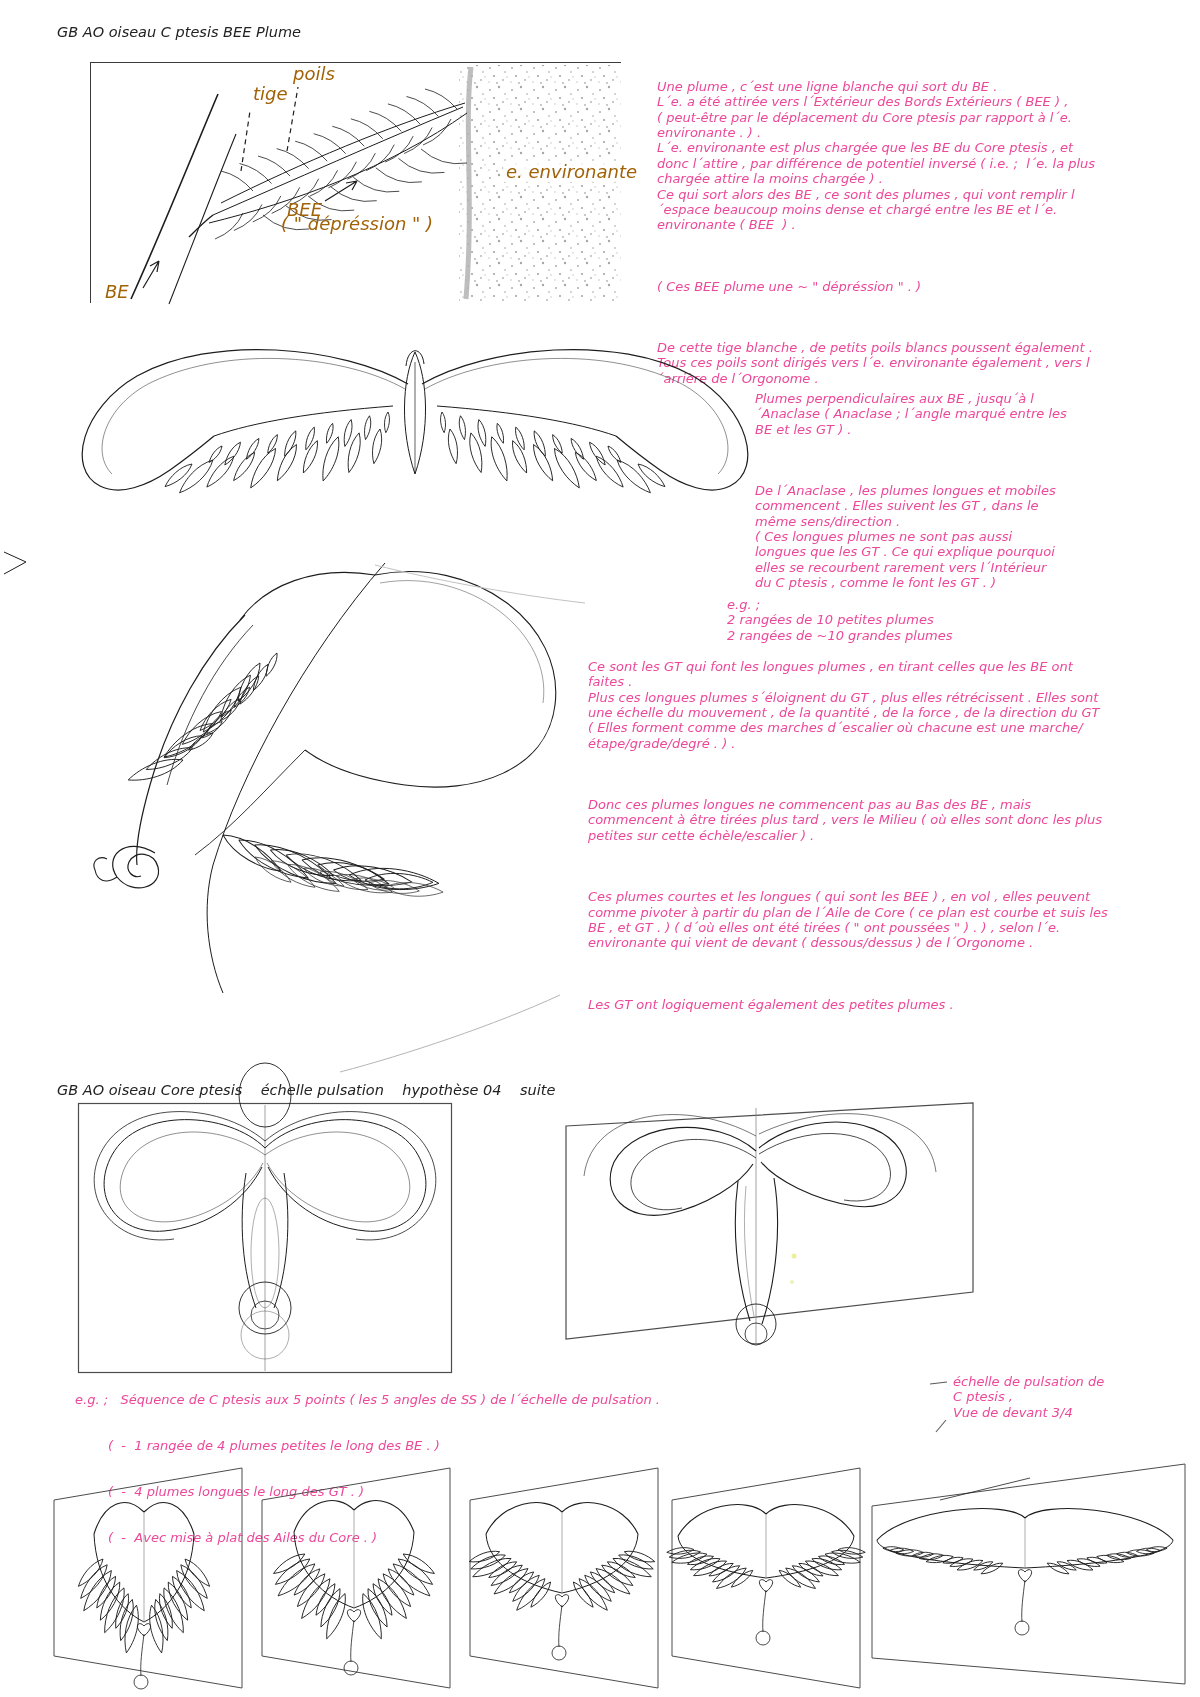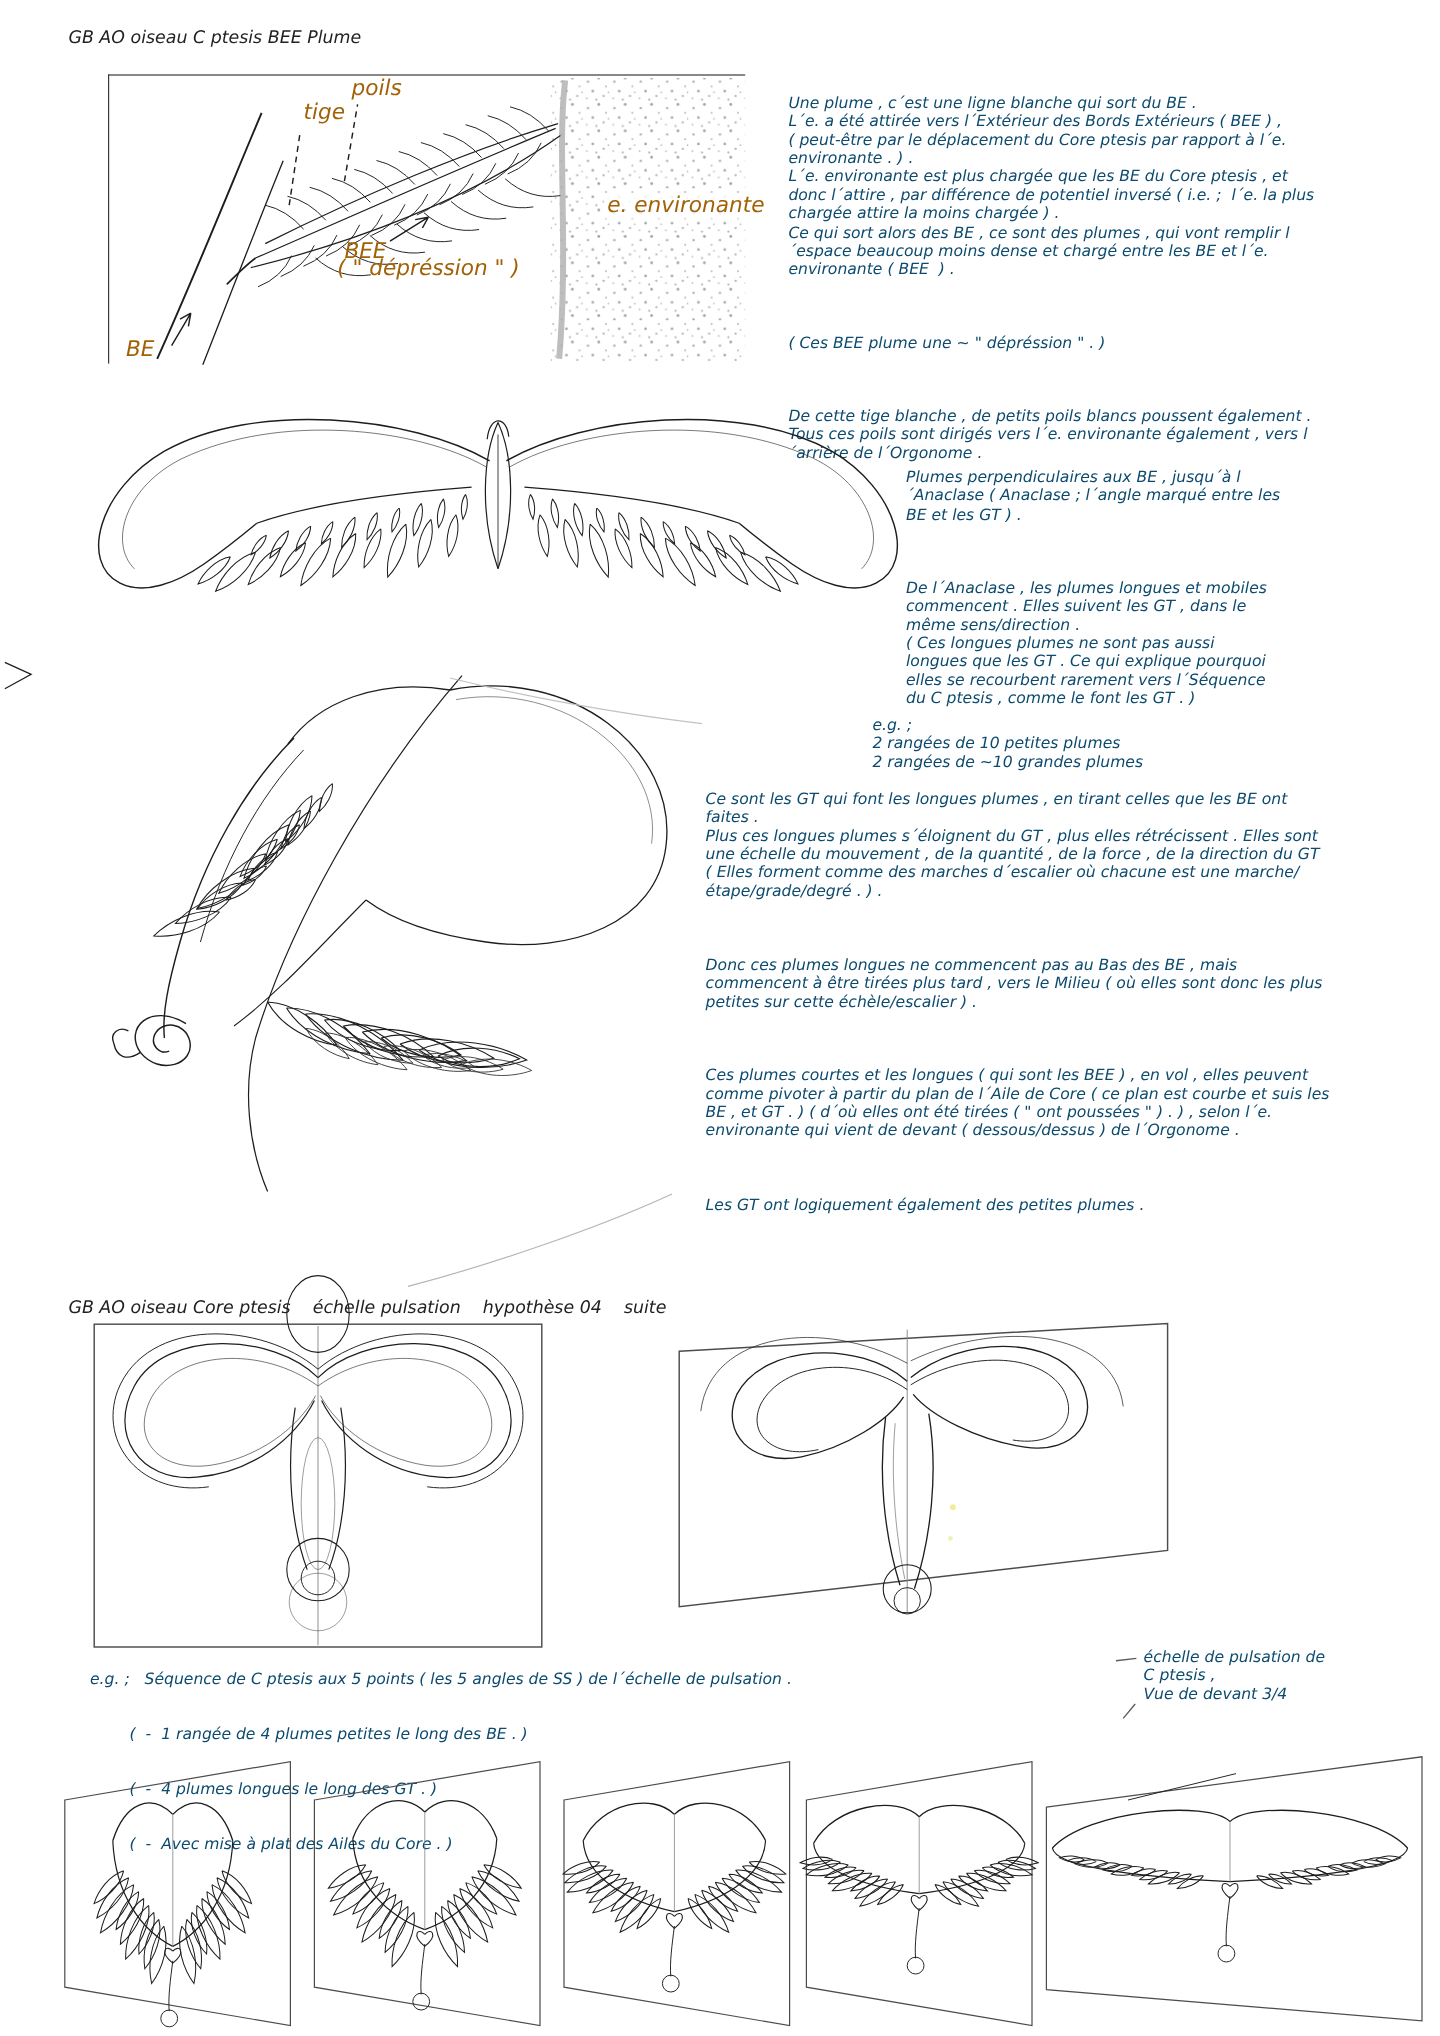--- a/index.html
+++ b/index.html
@@ -1,19 +1,19 @@
 <!DOCTYPE html>
 <html><head>
 <meta charset="utf-8">
 <style>
   html,body{margin:0;padding:0;background:#fff;}
   #page{position:relative;width:1200px;height:1697px;background:#ffffff;overflow:hidden;
         font-family:"DejaVu Sans",sans-serif;color:#272727;font-style:italic;}
   .abs{position:absolute;}
-  .txt{position:absolute;font-size:13px;line-height:15.4px;white-space:pre-wrap;color:#0c4a6e;}
+  .txt{position:absolute;font-size:13px;line-height:15.4px;white-space:pre-wrap;color:#ec4899;}
   .txt p{margin:0 0 15px 0;white-space:pre-wrap;}
   .title{position:absolute;font-size:14.5px;color:#222;white-space:pre-wrap;}
   .figlabel{position:absolute;font-size:18px;color:#a16207;white-space:pre;}
   svg{overflow:visible;display:block;}
   .envlabel{background:rgba(255,255,255,.82);padding:0 3px;text-align:right;}
 </style>
 </head>
 <body>
 
 <div id="page">
@@ -246,21 +246,21 @@
 
   <div class="txt" style="left:755px;top:360px;width:420px;">
     <p>Plumes perpendiculaires aux BE , jusqu´à l
 ´Anaclase ( Anaclase ; l´angle marqué entre les
 BE et les GT ) .</p>
     <p>De l´Anaclase , les plumes longues et mobiles
 commencent . Elles suivent les GT , dans le
 même sens/direction .
 ( Ces longues plumes ne sont pas aussi
 longues que les GT . Ce qui explique pourquoi
-elles se recourbent rarement vers l´Séquence
+elles se recourbent rarement vers l´Intérieur
 du C ptesis , comme le font les GT . )</p>
   </div>
   <div class="txt" style="left:727px;top:566px;width:420px;">
     <p>e.g. ;
 2 rangées de 10 petites plumes
 2 rangées de ~10 grandes plumes</p>
   </div>
 
   <svg id="f3" class="abs" style="left:55px;top:535px;" width="540" height="470" viewBox="0 0 540 470">
     <path d="M 320 40 C 420 20 510 90 500 170 C 492 235 420 260 350 250 C 300 243 270 230 250 215" fill="none" stroke="#1d1d1d" stroke-width="1.1"></path>

